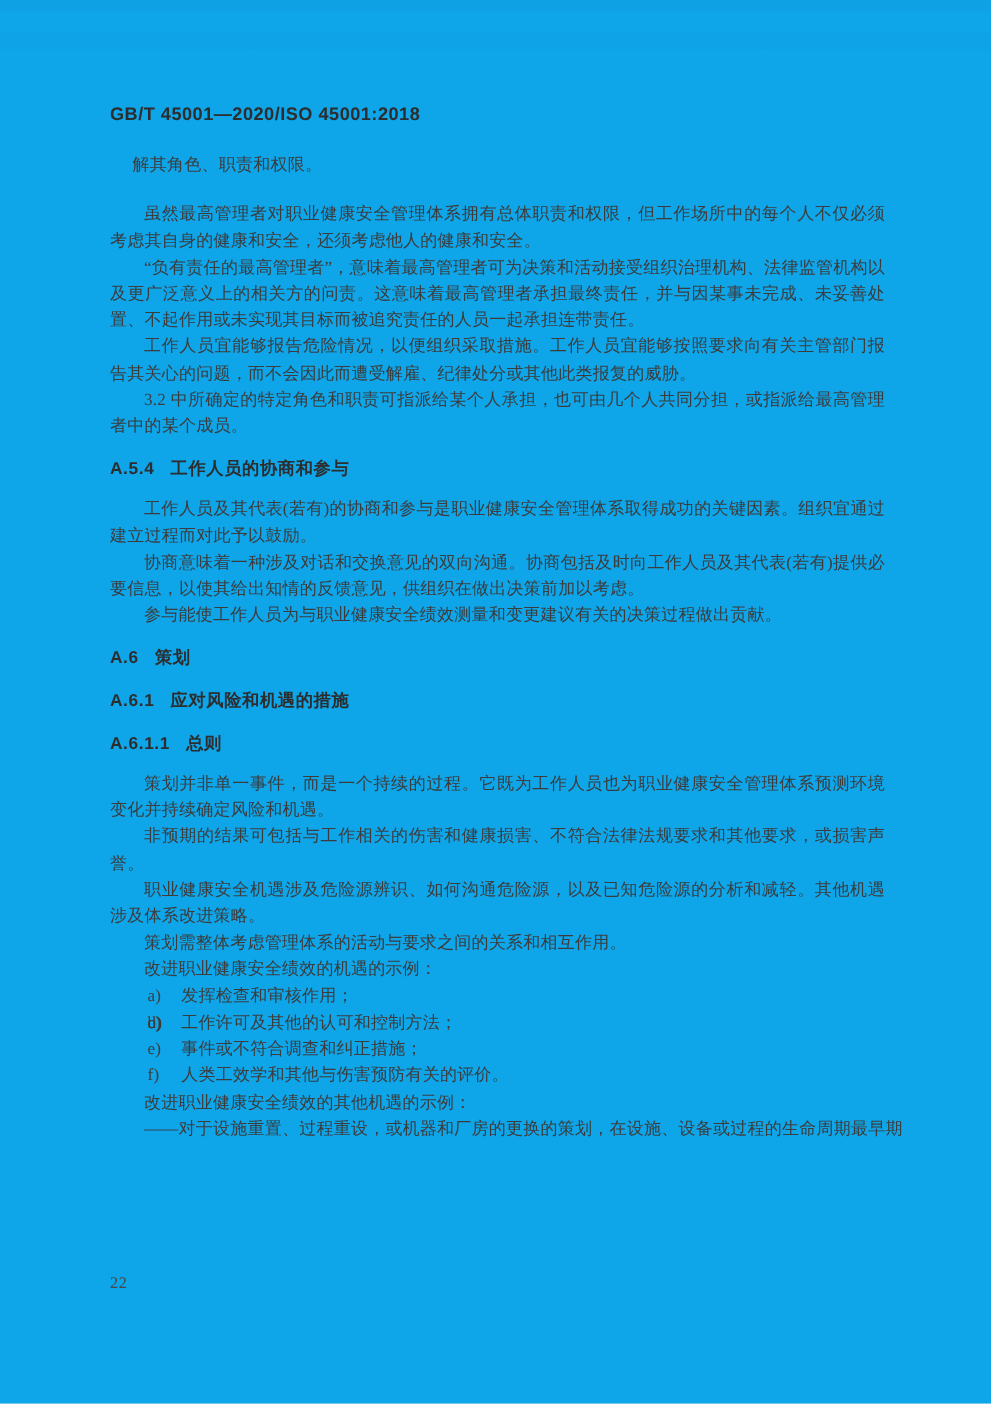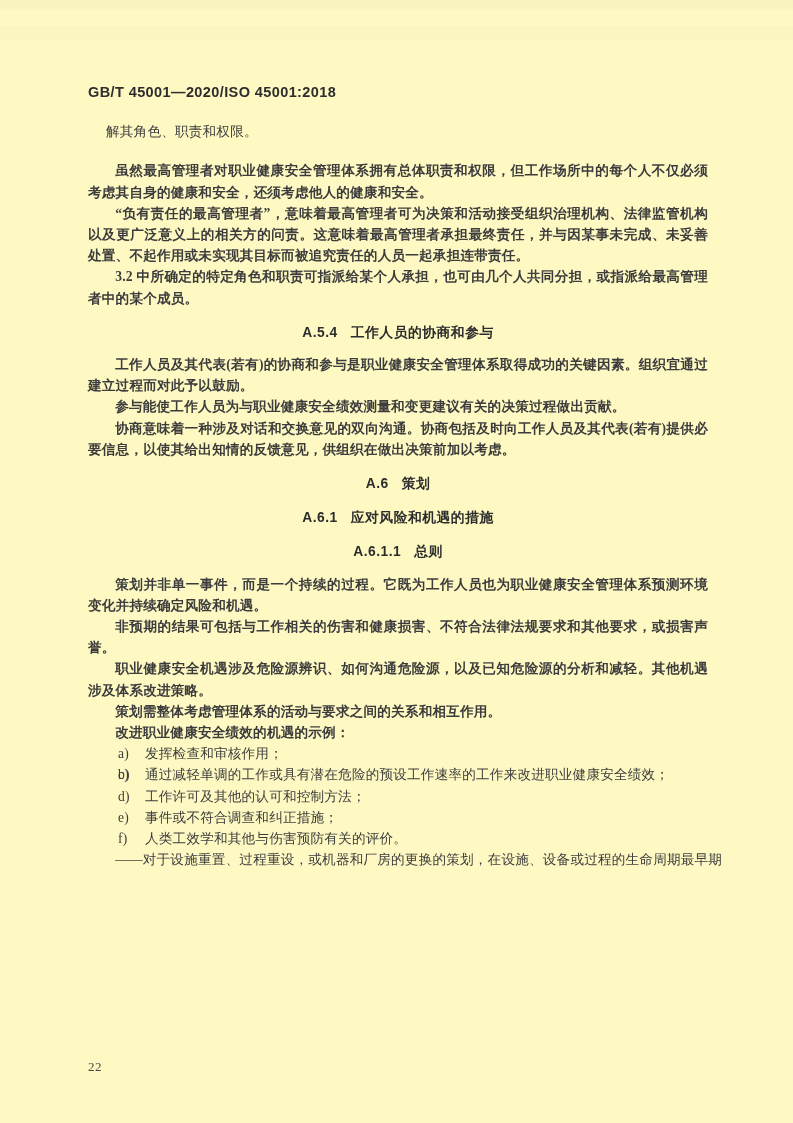--- a/index.html
+++ b/index.html
@@ -1,19 +1,19 @@
 <!DOCTYPE html>
 <html><head>
 <meta charset="utf-8">
 <style>
   html,body{margin:0;padding:0;background:#ffffff;}
   .page{
     position:relative;
     width:793px;height:1123px;
-    background:#fef9c3;
+    background:#0ea5e9;
     overflow:hidden;
     font-family:"Liberation Serif","DejaVu Serif",serif;
     color:#3c3c3c;
   }
   .scan-shade{
     position:absolute;inset:0;pointer-events:none;
     background:
       linear-gradient(180deg, rgba(0,0,0,0.015) 0 10px, rgba(0,0,0,0) 10px 26px, rgba(0,0,0,0.012) 26px 40px, rgba(0,0,0,0) 40px);
   }
   .content{
@@ -21,57 +21,58 @@
     font-size:13.6px;line-height:21.2px;
     text-align:justify;
     letter-spacing:0.2px;
   }
   .doc-header{
     font-family:"Liberation Sans","DejaVu Sans",sans-serif;
     font-weight:bold;font-size:14.5px;color:#2d2d2d;
     margin:0 0 13px 0;letter-spacing:0.4px;text-align:left;
   }
   .doc-line{margin:18px;}
-  .doc-para{margin:0;text-indent:2em;font-weight:bold;}
+  .doc-para{margin:0;text-indent:2em;}
   .doc-h2{
     font-family:"Liberation Sans","DejaVu Sans",sans-serif;
     font-weight:bold;font-size:13.8px;color:#2d2d2d;
-    margin:13px 0 11px 0;text-align:center;letter-spacing:0.5px;
+    margin:13px 0 11px 0;text-align:left;letter-spacing:0.5px;
   }
   .doc-h2 .h-num{margin-right:13px;}
   .doc-li{position:relative;padding-left:57px;margin:0;}
   .doc-li .li-label{position:absolute;left:30px;top:0;}
   .doc-dash{margin:0;text-indent:2em;white-space:nowrap;}
   .page-number{
     position:absolute;left:88px;top:1018px;
-    font-size:13px;color:#474747;letter-spacing:0.5px;margin-top:41px;
+    font-size:13px;color:#474747;letter-spacing:0.5px;
   }
 </style>
 </head>
 <body>
 
 <div class="page">
   <div class="scan-shade"></div>
 
   <div class="content">
 
     <div class="doc-header">GB/T 45001—2020/ISO 45001:2018</div>
 
     <div class="doc-line">解其角色、职责和权限。</div>
     <div class="doc-para">虽然最高管理者对职业健康安全管理体系拥有总体职责和权限，但工作场所中的每个人不仅必须考虑其自身的健康和安全，还须考虑他人的健康和安全。</div>
     <div class="doc-para">“负有责任的最高管理者”，意味着最高管理者可为决策和活动接受组织治理机构、法律监管机构以及更广泛意义上的相关方的问责。这意味着最高管理者承担最终责任，并与因某事未完成、未妥善处置、不起作用或未实现其目标而被追究责任的人员一起承担连带责任。</div>
+    <div class="doc-para">工作人员宜能够报告危险情况，以便组织采取措施。工作人员宜能够按照要求向有关主管部门报告其关心的问题，而不会因此而遭受解雇、纪律处分或其他此类报复的威胁。</div>
     <div class="doc-para">3.2 中所确定的特定角色和职责可指派给某个人承担，也可由几个人共同分担，或指派给最高管理者中的某个成员。</div>
 
     <div class="doc-h2">
       <span class="h-num">A.5.4</span><span class="h-title">工作人员的协商和参与</span>
     </div>
 
     <div class="doc-para">工作人员及其代表(若有)的协商和参与是职业健康安全管理体系取得成功的关键因素。组织宜通过建立过程而对此予以鼓励。</div>
+    <div class="doc-para">协商意味着一种涉及对话和交换意见的双向沟通。协商包括及时向工作人员及其代表(若有)提供必要信息，以使其给出知情的反馈意见，供组织在做出决策前加以考虑。</div>
     <div class="doc-para">参与能使工作人员为与职业健康安全绩效测量和变更建议有关的决策过程做出贡献。</div>
-    <div class="doc-para">协商意味着一种涉及对话和交换意见的双向沟通。协商包括及时向工作人员及其代表(若有)提供必要信息，以使其给出知情的反馈意见，供组织在做出决策前加以考虑。</div>
 
     <div class="doc-h2">
       <span class="h-num">A.6</span><span class="h-title">策划</span>
     </div>
     <div class="doc-h2">
       <span class="h-num">A.6.1</span><span class="h-title">应对风险和机遇的措施</span>
     </div>
     <div class="doc-h2">
       <span class="h-num">A.6.1.1</span><span class="h-title">总则</span>
     </div>
@@ -82,32 +83,33 @@
     <div class="doc-para">策划需整体考虑管理体系的活动与要求之间的关系和相互作用。</div>
     <div class="doc-para">改进职业健康安全绩效的机遇的示例：</div>
 
     <div class="doc-li">
       <span class="li-label">a)</span><span class="li-text">发挥检查和审核作用；</span>
     </div>
     <div class="doc-li">
       <span class="li-label">b)</span>
     </div>
     <div class="doc-li">
-      <span class="li-label">c)</span><span class="li-text">通过减轻单调的工作或具有潜在危险的预设工作速率的工作来改进职业健康安全绩效；</span>
+      <span class="li-label">c)</span>
     </div>
     <div class="doc-li">
       <span class="li-label">d)</span><span class="li-text">工作许可及其他的认可和控制方法；</span>
     </div>
     <div class="doc-li">
       <span class="li-label">e)</span><span class="li-text">事件或不符合调查和纠正措施；</span>
     </div>
     <div class="doc-li">
       <span class="li-label">f)</span><span class="li-text">人类工效学和其他与伤害预防有关的评价。</span>
     </div>
 
+    <div class="doc-para">改进职业健康安全绩效的其他机遇的示例：</div>
 
     <div class="doc-dash">
       <span class="dash-marker">——</span><span class="dash-text">对于设施重置、过程重设，或机器和厂房的更换的策划，在设施、设备或过程的生命周期最早期</span>
     </div>
 
   </div>
 
   <div class="page-number">22</div>
 </div>
 

